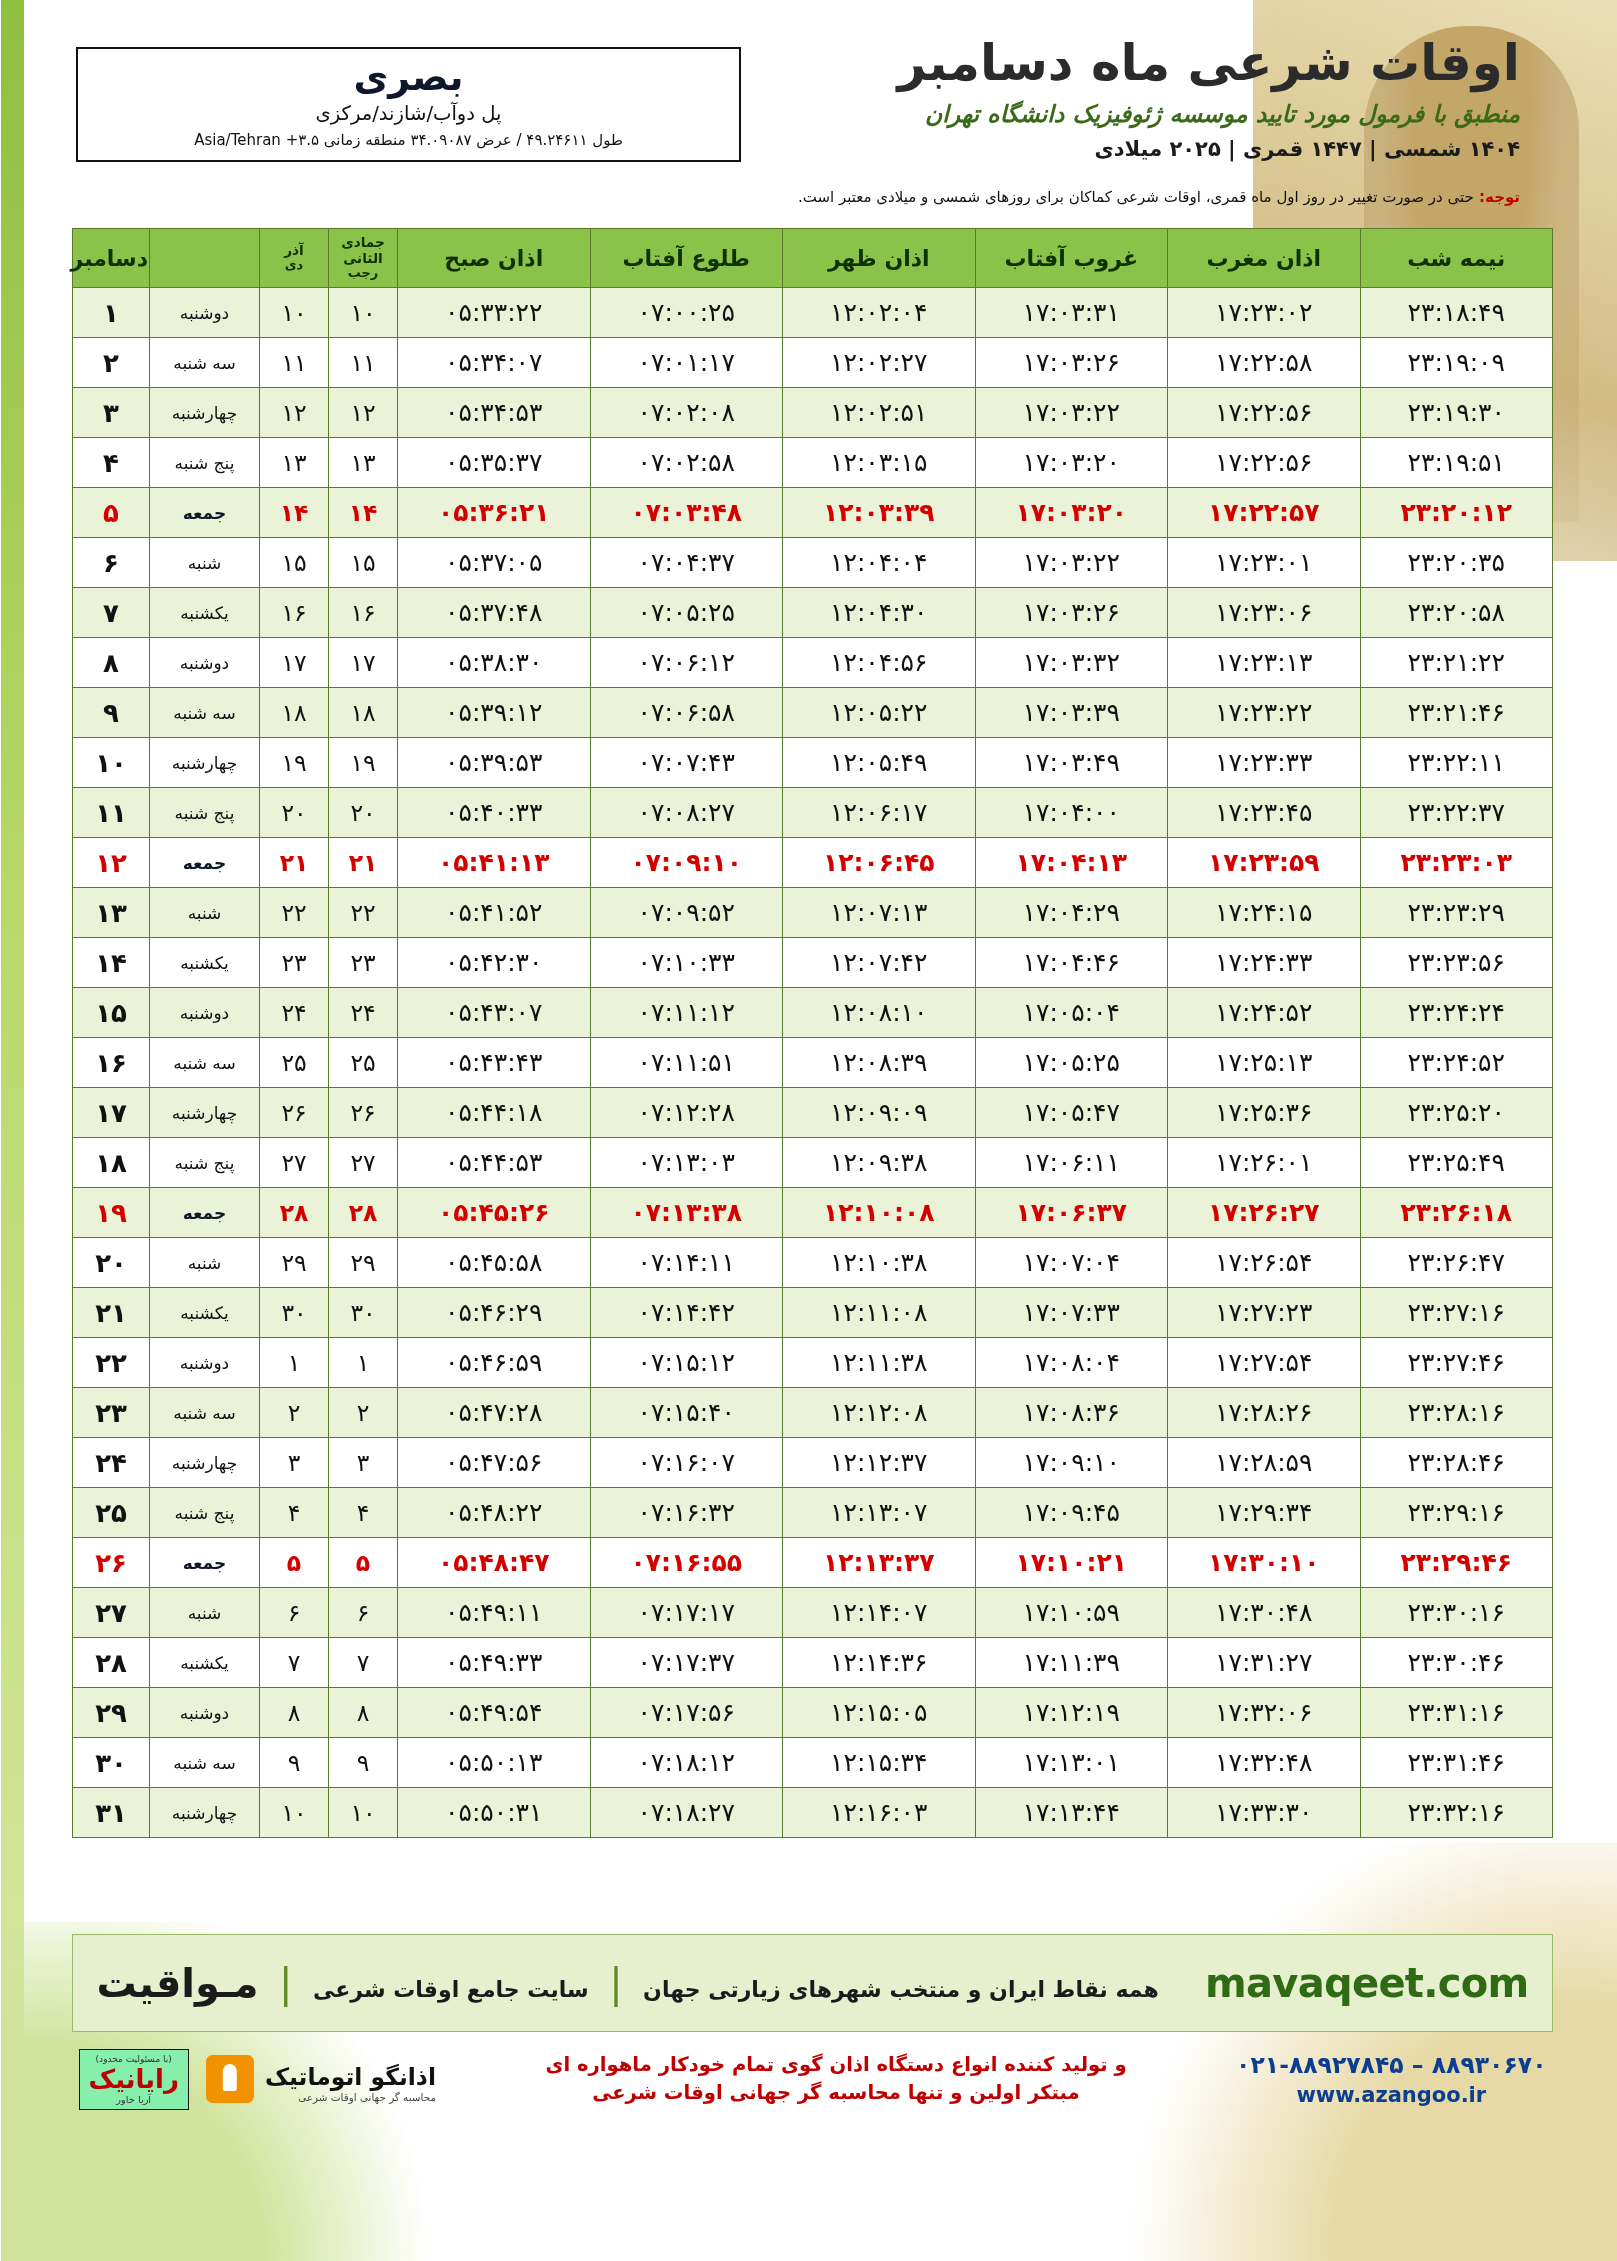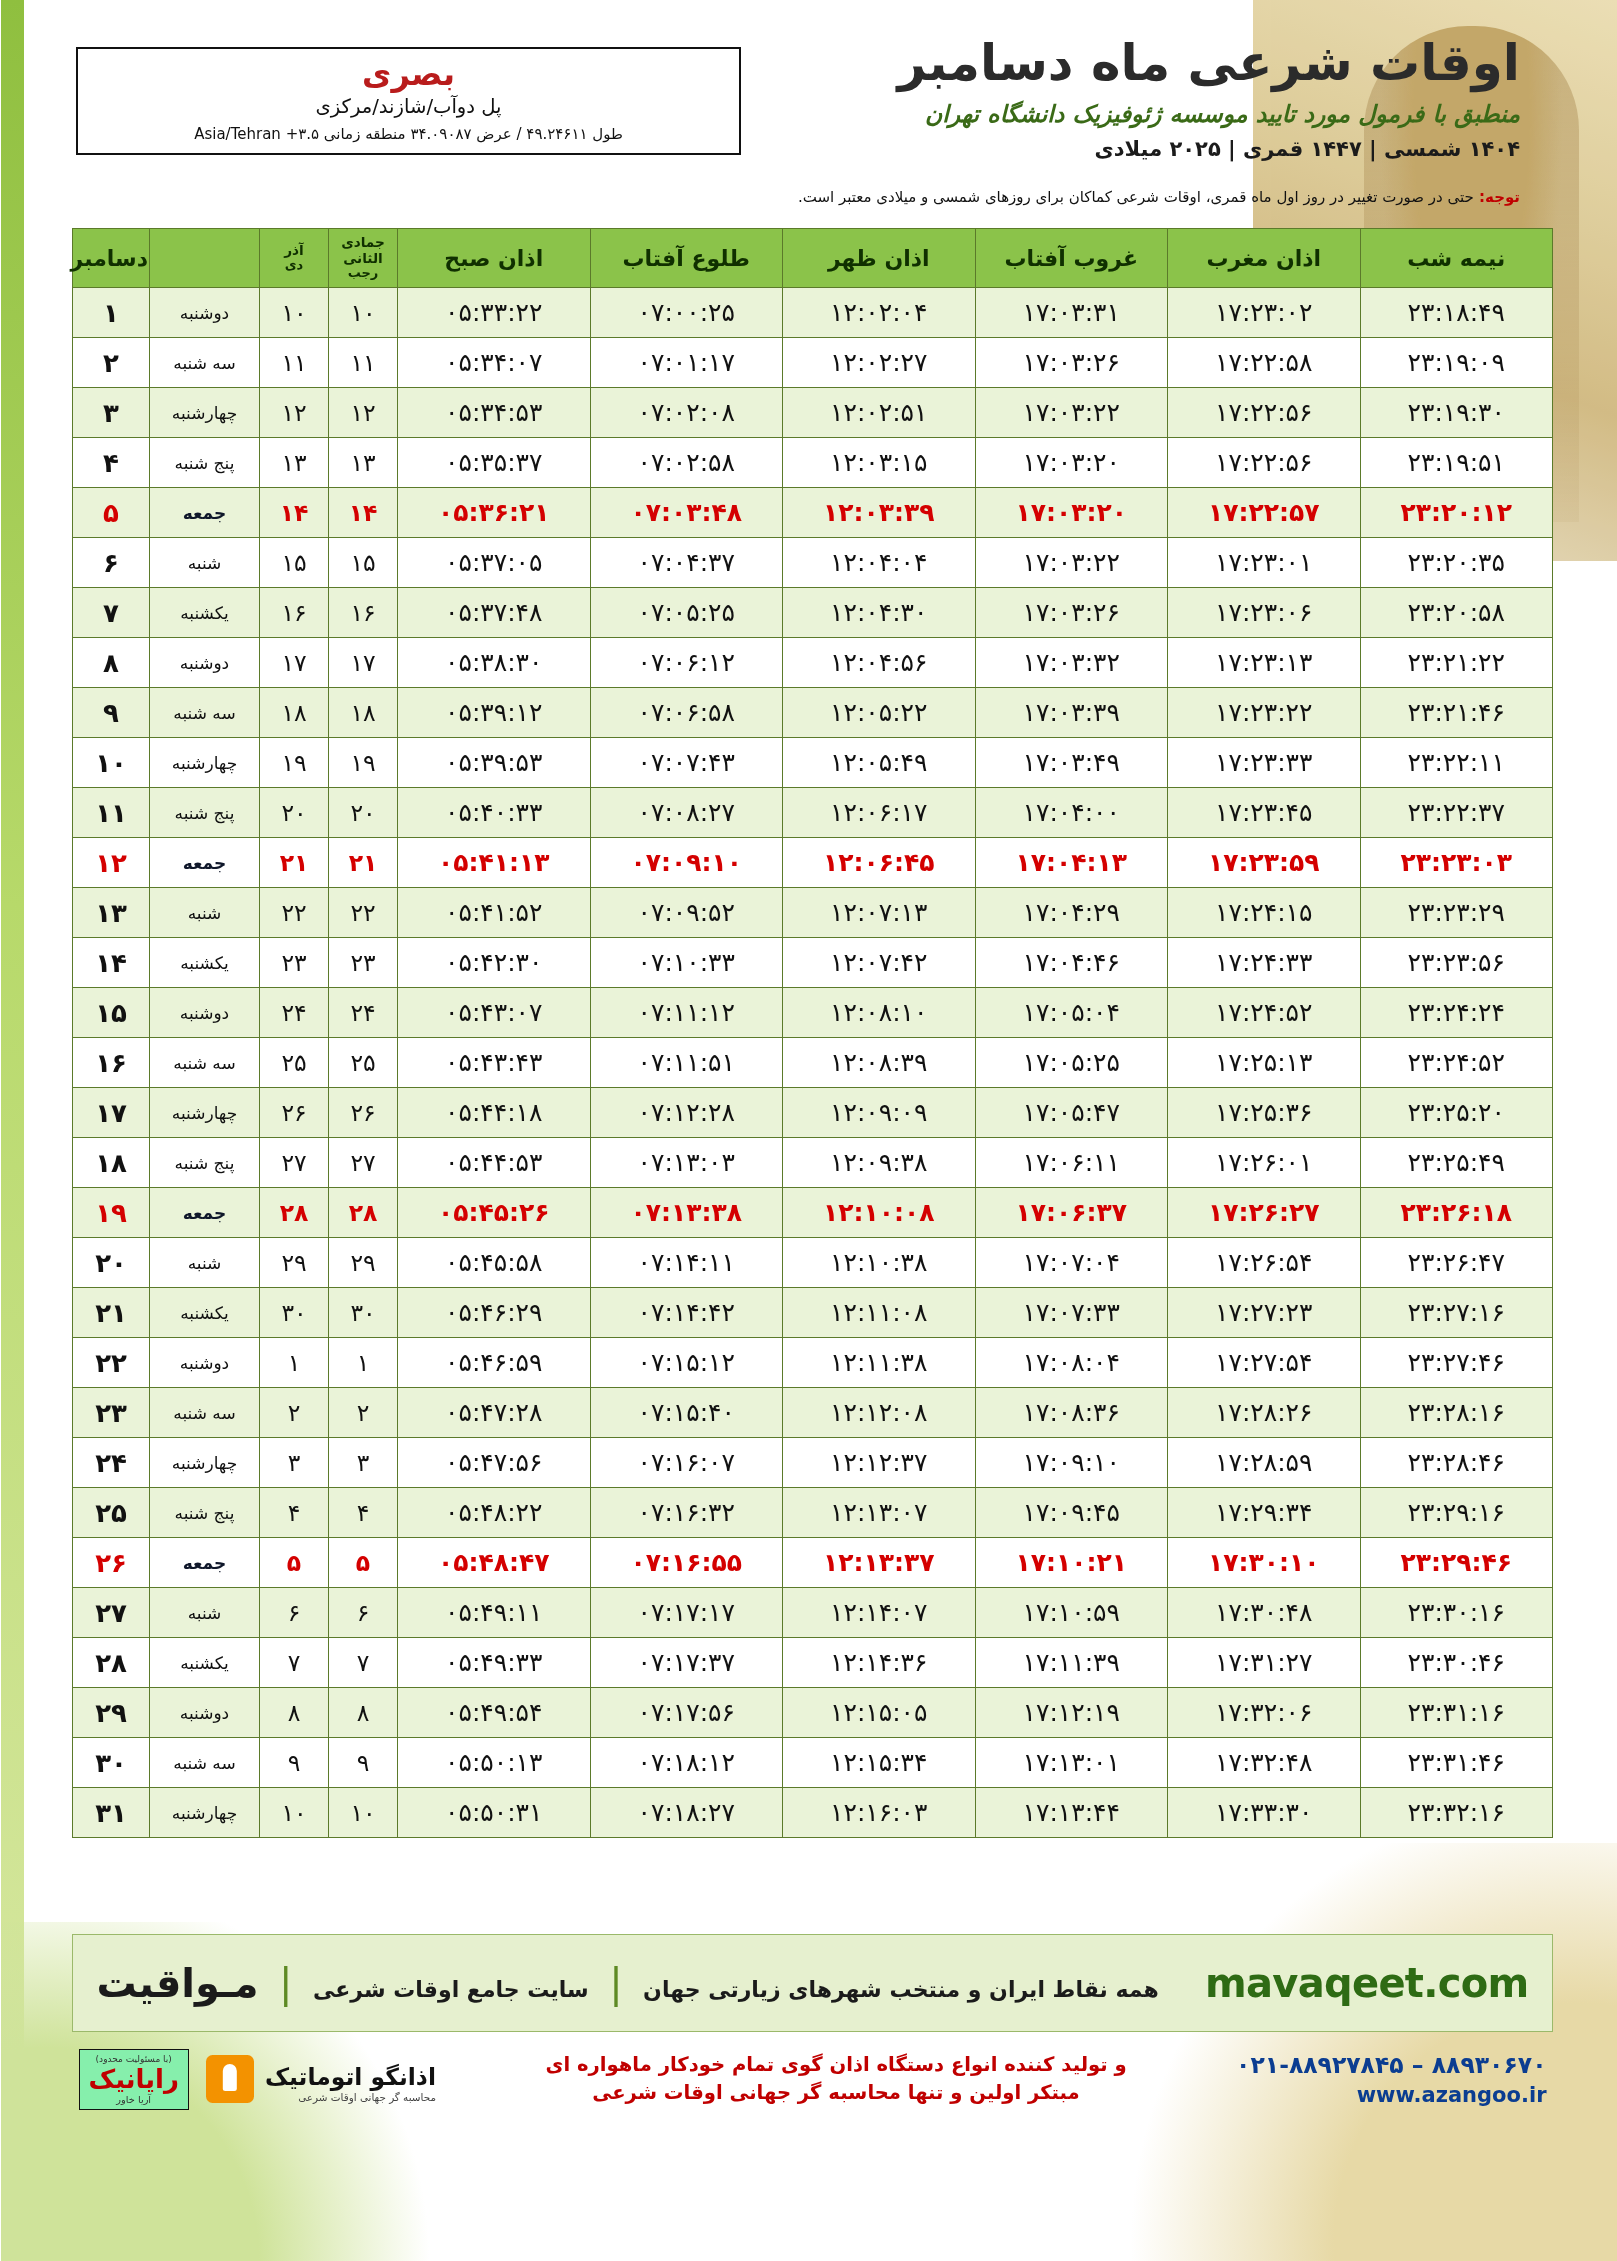--- a/index.html
+++ b/index.html
@@ -40,21 +40,21 @@
   
   .header{
     position:relative;height:196px;
   }
   .city-box{
     position:absolute;right:auto;left:76px;top:47px;
     width:665px;border:2px solid #111;background:#fff;
     text-align:center;padding:9px 6.5px 10.4px;
     box-sizing:border-box;
   }
-  .city-name{font-size:32px;font-weight:bold;line-height:1.05;color:#b91c1c;}
+  .city-name{font-size:38px;font-weight:bold;line-height:1.05;color:#0f172a;}
   .city-sub{font-size:19.6px;margin-top:3.9px;color:#111;}
   .city-geo{font-size:15px;margin-top:6.5px;color:#111;direction:rtl;}
 
   .title-block{
     position:absolute;right:98px;top:37px;width:770px;text-align:right;
   }
   .main-title{
     font-size:50px;font-weight:bold;color:#2b2b2b;line-height:1.05;
   }
   .sub-title{
@@ -106,21 +106,21 @@
     padding:0 23.5px;box-sizing:border-box;
   }
   .brand-fa{font-size:40px;font-weight:bold;color:#1b1b1b;}
   .brand-fa .sep{color:#5e8a24;font-weight:normal;padding:0 6.5px;}
   .brand-fa .small{font-size:22px;font-weight:bold;}
   .brand-en{font-size:40px;font-weight:bold;color:#2e6b14;letter-spacing:-0.7px;}
   .footer-bottom{
     margin-top:17px;display:flex;align-items:center;justify-content:space-between;
     padding:0 6.5px;
   }
-  .phone-block{text-align:right;direction:ltr;}
+  .phone-block{text-align:center;direction:ltr;}
   .phone{font-size:23.5px;font-weight:bold;color:#0b3d91;letter-spacing:0.7px;}
   .site{font-size:21px;font-weight:bold;color:#0b3d91;margin-top:3.9px;}
   .center-text{text-align:center;color:#c00000;font-size:19.6px;font-weight:bold;line-height:1.45;}
   .logos{display:flex;align-items:center;gap:17px;}
   .logo-rayanik{
     border:1.3px solid #111;padding:3.9px 9px;text-align:center;background:#86efac;
   }
   .logo-rayanik .t1{font-size:9px;color:#333;}
   .logo-rayanik .t2{font-size:26px;font-weight:bold;color:#c00000;}
   .logo-rayanik .t3{font-size:9.8px;color:#333;}

